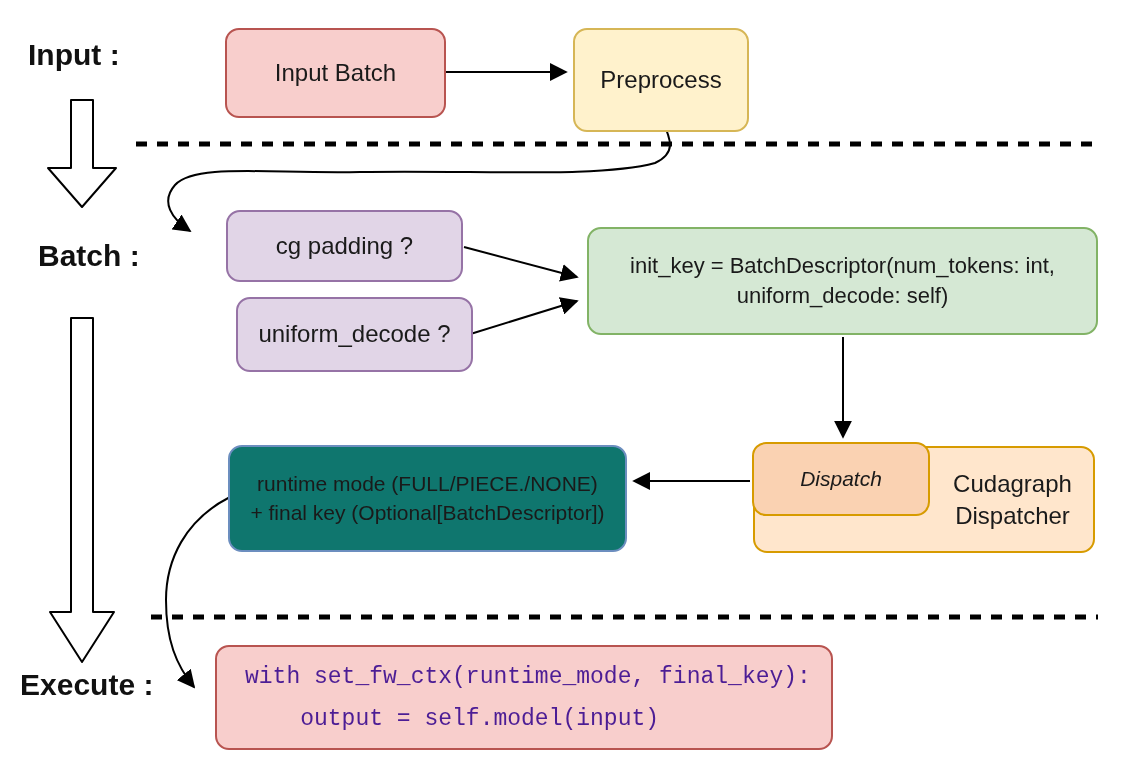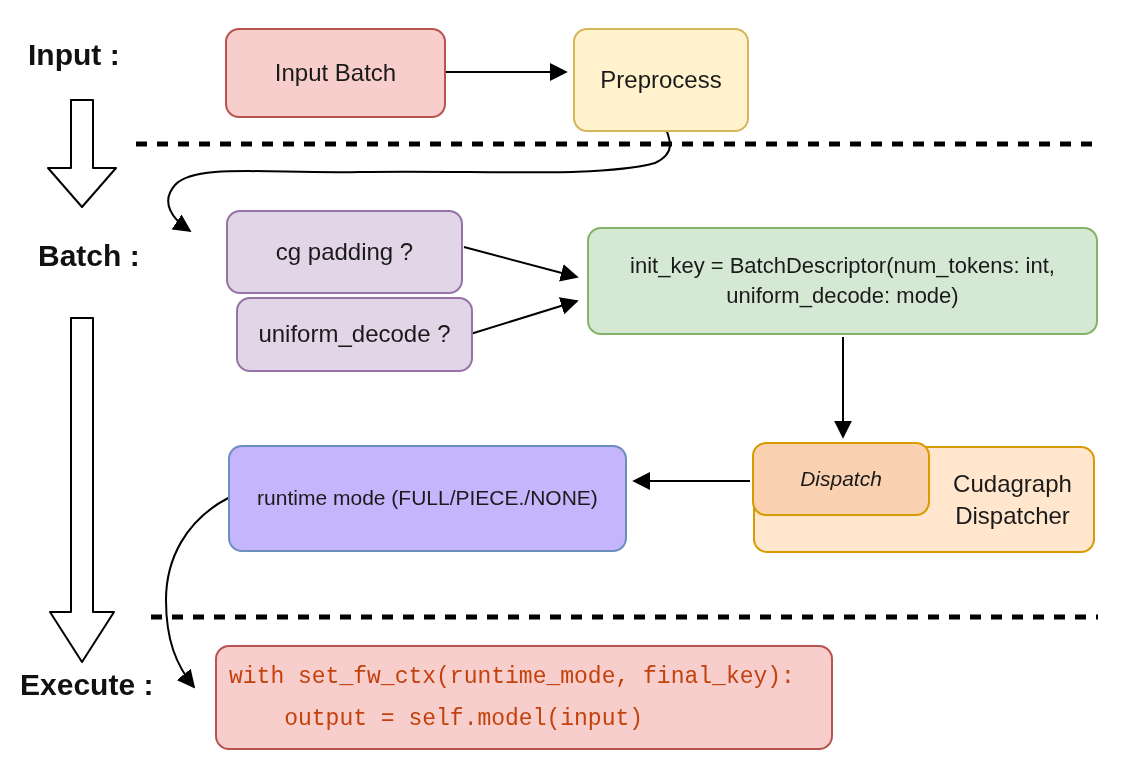--- a/index.html
+++ b/index.html
@@ -28,33 +28,33 @@
     text-align:center;
     color:#1a1a1a;
     line-height:1.35;
     box-sizing:border-box;
   }
   .node span{display:block;text-align:right;}
   .red   {background:#f8cecc;border-color:#b85450;}
   .yellow{background:#fff2cc;border-color:#d6b656;}
   .purple{background:#e1d5e7;border-color:#9673a6;}
   .green {background:#d5e8d4;border-color:#82b366;}
-  .blue  {background:#c4b5fd;border-color:#6c8ebf;}
+  .blue  {background:#0f766e;border-color:#6c8ebf;}
   .orange-outer{background:#ffe6cc;border-color:#d79b00;}
   .orange-inner{background:#fad2b2;border-color:#d79b00;}
   .code{
     font-family:"Liberation Mono","DejaVu Sans Mono",monospace;
     font-size:23px;
     align-items:flex-start;
     justify-content:center;
     text-align:left;
-    padding-left:12px;
+    padding-left:28px;
     line-height:34px;
     white-space:pre;
-    color:#c2410c;
+    color:#4c1d95;
     gap:8px;
   }
   .caption{
     position:absolute;
     display:flex;flex-direction:column;
     align-items:center;justify-content:center;
     text-align:center;color:#1a1a1a;
   }
   svg.overlay{position:absolute;left:0;top:0;pointer-events:none;}
 </style>
@@ -92,46 +92,47 @@
   <div class="stage-label" style="left:20px;top:668px;text-align:right;">Execute :</div>
 
   <div class="node red" style="left:225px;top:28px;width:221px;height:90px;font-size:24px;">
     <span>Input Batch</span>
   </div>
 
   <div class="node yellow" style="left:573px;top:28px;width:176px;height:104px;font-size:24px;">
     <span>Preprocess</span>
   </div>
 
-  <div class="node purple" style="left:226px;top:210px;width:237px;height:84px;font-size:24px;">
+  <div class="node purple" style="left:226px;top:210px;width:237px;height:72px;font-size:24px;">
     <span>cg padding ?</span>
   </div>
 
   <div class="node purple" style="left:236px;top:297px;width:237px;height:75px;font-size:24px;">
     <span>uniform_decode ?</span>
   </div>
 
   <div class="node green" style="left:587px;top:227px;width:511px;height:108px;font-size:22px;">
     <span>init_key = BatchDescriptor(num_tokens: int,</span>
-    <span>uniform_decode: mode)</span>
+    <span>uniform_decode: self)</span>
   </div>
 
   <div class="node orange-outer" style="left:753px;top:446px;width:342px;height:107px;"></div>
 
   <div class="caption" style="left:930px;top:446px;width:165px;height:107px;font-size:24px;line-height:1.3;">
     <span>Cudagraph</span>
     <span>Dispatcher</span>
   </div>
 
   <div class="node orange-inner" style="left:752px;top:442px;width:178px;height:74px;font-size:21px;font-style:italic;">
     <span>Dispatch</span>
   </div>
 
   <div class="node blue" style="left:228px;top:445px;width:399px;height:107px;font-size:21px;">
     <span>runtime mode (FULL/PIECE./NONE)</span>
+    <span>+ final key (Optional[BatchDescriptor])</span>
   </div>
 
   <div class="node red code" style="left:215px;top:645px;width:618px;height:105px;">
     <span>with set_fw_ctx(runtime_mode, final_key):</span>
     <span>    output = self.model(input)</span>
   </div>
 
 </div>
 
 </body></html>

